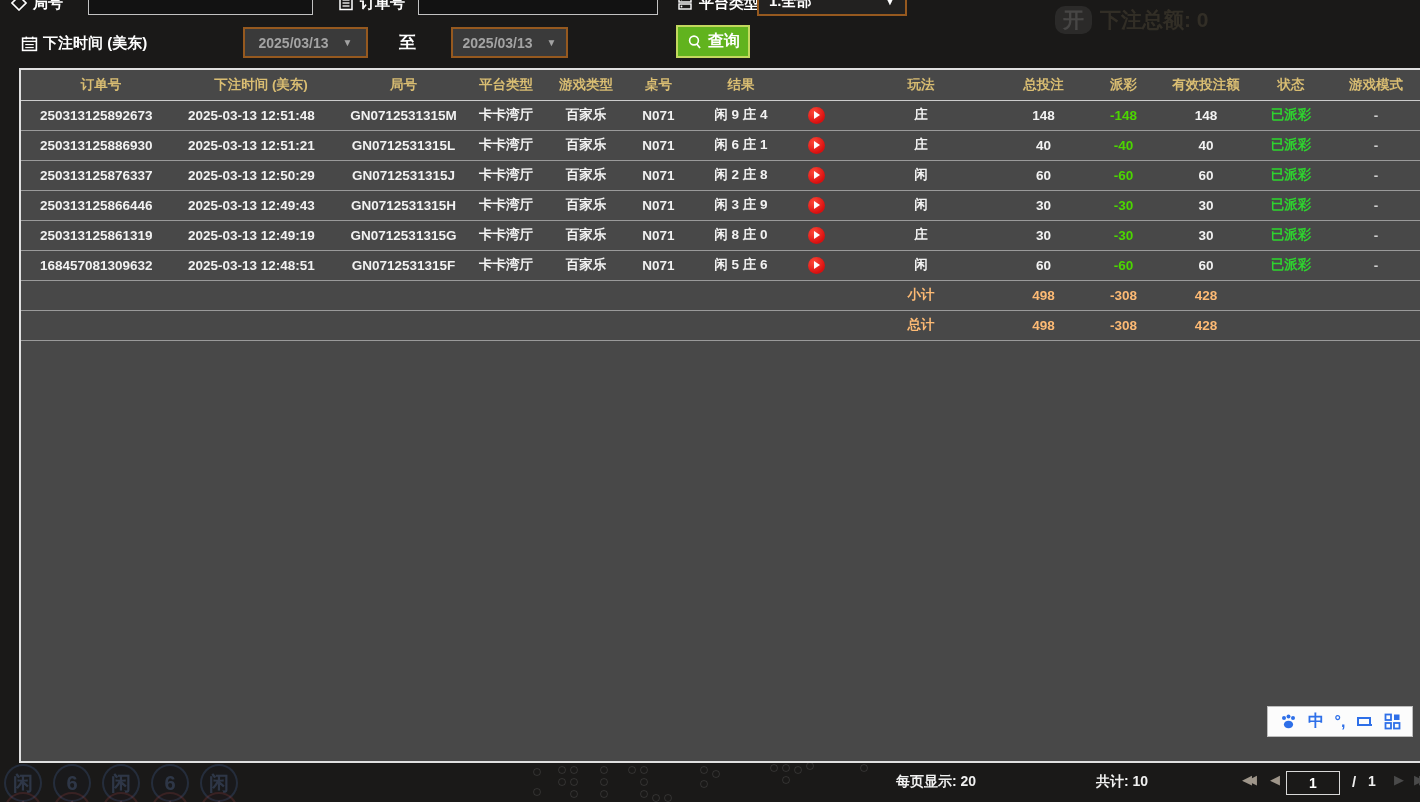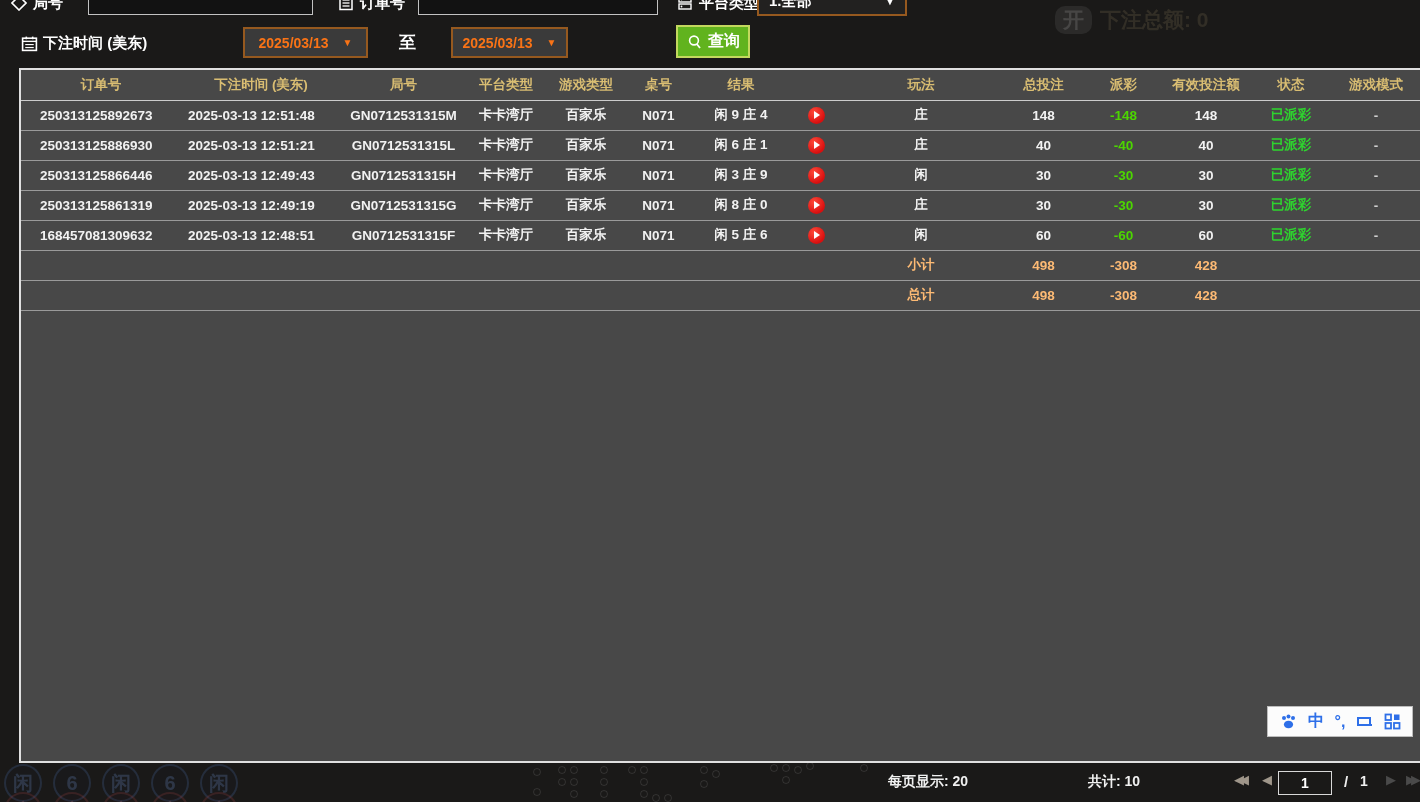--- a/index.html
+++ b/index.html
@@ -37,21 +37,21 @@
     display:flex; align-items:center; gap:5px; height:24px; white-space:nowrap; }
   .ficon { display:inline-flex; width:18px; height:18px; align-items:center; justify-content:center; }
   .ficon svg { display:block; }
   .finput { position:absolute; background:#121212; border:1px solid #c2c2c2;
     color:#fff; font-size:14px; padding:0 6px; outline:none;
     font-family:"Liberation Sans","DejaVu Sans",sans-serif; }
   .fselect { position:absolute; background:#222120; border:2px solid #96591f;
     color:#fff; font-size:15px; font-weight:bold; display:flex; align-items:center;
     padding:0 10px; justify-content:space-between; cursor:pointer; }
   .datebox { position:absolute; background:#3a3a3a; border:2px solid #96591f;
-    color:#f97316; font-size:14px; font-weight:bold; display:flex; align-items:center;
+    color:#a3a3a3; font-size:14px; font-weight:bold; display:flex; align-items:center;
     justify-content:center; gap:14px; cursor:pointer; }
   .caret { font-size:10px; }
   .to-label { position:absolute; font-size:17px; font-weight:bold; color:#fff; }
   .search-btn { position:absolute; background:#61b31e; border:2px solid #c3d85e;
     color:#fff; font-size:16px; font-weight:bold; display:flex; align-items:center;
     justify-content:center; gap:4px; cursor:pointer; }
 
   
   .panel { position:absolute; left:19px; top:68px; width:1401px; height:695px;
     background:#484848; border:2px solid #e0e0e0; border-right:none; }
@@ -75,21 +75,21 @@
     border-top:4px solid transparent; border-bottom:4px solid transparent; margin-left:2px; }
 
   
   .ime { position:absolute; left:1267px; top:706px; width:146px; height:31px;
     background:#fcfcfc; border:1px solid #bdbdbd; display:flex; align-items:center;
     justify-content:space-evenly; color:#2e6fe8; }
   .ime-item { font-size:16px; font-weight:bold; cursor:pointer; display:flex; align-items:center; }
   .ime-item svg { display:block; }
 
   
-  .pagebar { position:absolute; left:0; top:763px; width:1196px; height:39px; }
+  .pagebar { position:absolute; left:8px; top:763px; width:1196px; height:39px; }
   .pg-text { position:absolute; top:10px; font-size:14px; font-weight:bold; color:#f0f0f0; white-space:nowrap; }
   .pg-arrow { position:absolute; top:9px; font-size:13px; font-weight:bold; cursor:pointer; letter-spacing:-5px; }
   .pg-on { color:#9f968a; }
   .pg-off { color:#4a4a4a; }
   .pg-input { position:absolute; top:8px; width:54px; height:24px; background:transparent;
     border:1px solid #d8d8d8; color:#fff; font-size:14px; font-weight:bold; text-align:center;
     outline:none; font-family:"Liberation Sans","DejaVu Sans",sans-serif; }
 </style>
 </head>
 <body>
@@ -284,20 +284,38 @@
                 <span class="play-tri"></span>
               </span></td>
             <td>庄</td>
             <td>40</td>
             <td class="payout-negative">-40</td>
             <td>40</td>
             <td class="status-green">已派彩</td>
             <td class="dim">-</td>
           </tr>
           <tr>
+            <td class="cell-left4">250313125876337</td>
+            <td class="cell-left6">2025-03-13 12:50:29</td>
+            <td>GN0712531315J</td>
+            <td>卡卡湾厅</td>
+            <td>百家乐</td>
+            <td>N071</td>
+            <td>闲 2 庄 8</td>
+            <td><span class="play-icon">
+                <span class="play-tri"></span>
+              </span></td>
+            <td>闲</td>
+            <td>60</td>
+            <td class="payout-negative">-60</td>
+            <td>60</td>
+            <td class="status-green">已派彩</td>
+            <td class="dim">-</td>
+          </tr>
+          <tr>
             <td class="cell-left4">250313125866446</td>
             <td class="cell-left6">2025-03-13 12:49:43</td>
             <td>GN0712531315H</td>
             <td>卡卡湾厅</td>
             <td>百家乐</td>
             <td>N071</td>
             <td>闲 3 庄 9</td>
             <td><span class="play-icon">
                 <span class="play-tri"></span>
               </span></td>

